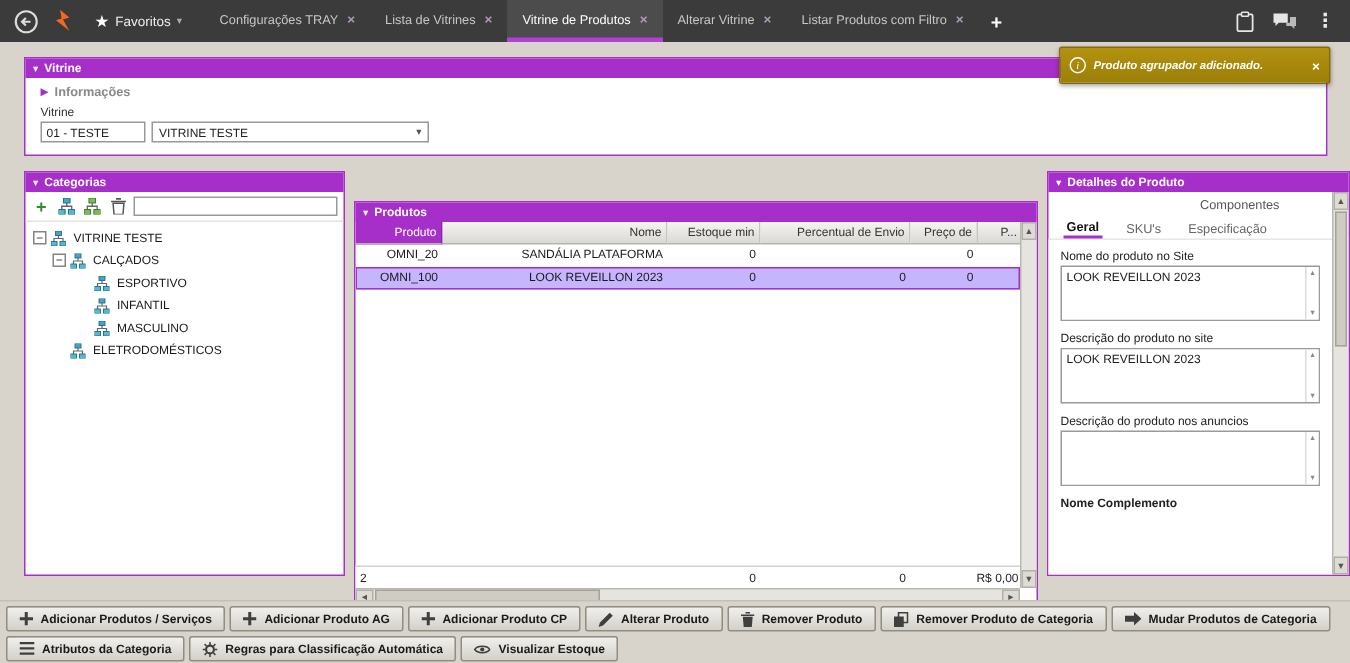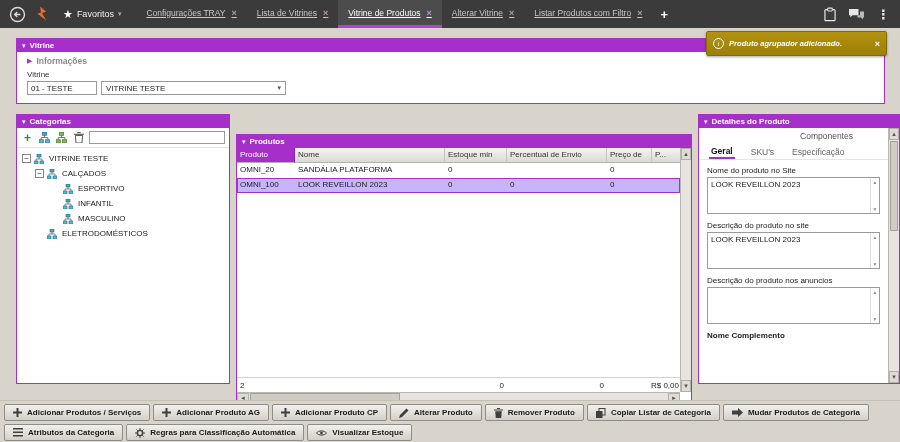--- a/index.html
+++ b/index.html
@@ -8,21 +8,21 @@
   .app{position:relative;width:900px;height:442px;}
 
   
   .topbar{position:absolute;top:0;left:0;right:0;height:28px;background:#3b3b3b;display:flex;align-items:stretch;color:#ddd;z-index:4;}
   .tb-group{display:flex;align-items:center;gap:8px;padding:0 9px;}
   .iconbtn{display:flex;align-items:center;justify-content:center;cursor:pointer;}
   .fav{display:flex;align-items:center;gap:4px;font-size:9px;color:#eee;padding:0 6px;}
   .fav .star{color:#fff;font-size:11px;}
   .fav .caret{color:#aaa;font-size:7px;}
   .tabs{display:flex;align-items:stretch;}
-  .tab{display:flex;align-items:center;gap:6px;padding:0 10px;font-size:8.5px;color:#c7c7c7;cursor:pointer;border-bottom:3px solid transparent;text-decoration:underline;}
+  .tab{display:flex;align-items:center;gap:6px;padding:0 10px;font-size:8.5px;color:#c7c7c7;cursor:pointer;border-bottom:3px solid transparent;}
   .tab .x{color:#b09ab8;font-weight:bold;font-size:9px;}
   .tab.active{background:#4c4c4c;color:#fff;border-bottom:3px solid #b43fd6;}
   .newtab{display:flex;align-items:center;padding:0 8px;color:#fff;font-size:13px;font-weight:bold;cursor:pointer;}
   .tb-right{margin-left:auto;display:flex;align-items:center;gap:12px;padding:0 10px;}
   .kebab{color:#e8e8e8;font-size:13px;font-weight:bold;}
 
   
   .toast{position:absolute;top:31px;right:13px;width:181px;height:25px;background:linear-gradient(#b2920f,#9c7f08);border:1px solid #84690a;border-radius:2px;display:flex;align-items:center;gap:5px;padding:0 6px;color:#fff;z-index:6;box-shadow:0 1px 3px rgba(0,0,0,.35);}
   .toast .i-circ{width:11px;height:11px;border:1.2px solid #fff;border-radius:50%;display:flex;align-items:center;justify-content:center;font-size:7px;font-style:italic;font-family:"Liberation Serif",serif;flex:none;}
   .toast .msg{font-size:7.6px;font-weight:bold;flex:1;font-style:italic;}
@@ -56,21 +56,21 @@
   .texp{width:9px;height:9px;border:1px solid #848484;background:#fff;font-size:8px;line-height:7px;text-align:center;color:#333;flex:none;cursor:pointer;}
   .tspace{width:9px;flex:none;}
   .tico{flex:none;display:flex;}
   .tlabel{white-space:nowrap;padding:0 2px;}
   .tlabel.sel{border:1px solid #6f6f6f;background:#f4eff6;}
   .lv0{padding-left:3px;} .lv1{padding-left:16px;} .lv2{padding-left:32px;}
 
   
   .p-prod{left:236px;top:86px;width:456px;height:270px;margin-top:20px;}
   .grid{position:absolute;top:13px;left:0;right:11px;bottom:26px;overflow:hidden;}
-  .grow{display:grid;grid-template-columns:58px 150px 62px 100px 45px 30px;}
+  .grow{display:grid;grid-template-columns:58px 150px 62px 100px 45px 30px;text-align:right;}
   .th{background:linear-gradient(#f5f4f2,#dbd9d4);border-right:1px solid #c6c4bf;border-bottom:1px solid #b5b3ae;padding:2px 3px;font-size:8px;color:#333;height:15px;cursor:pointer;white-space:nowrap;overflow:hidden;}
   .th.accent{background:#a62fc9;color:#fff;border-right-color:#8a24a8;}
   .td{padding:2px 3px;font-size:8px;height:15px;color:#1a1a1a;white-space:nowrap;overflow:hidden;cursor:default;}
   .grow.sel{box-shadow:inset 0 0 0 1px #a62fc9;background:#c4b5fd;}
   .summary{position:absolute;left:0;right:11px;bottom:11px;height:15px;background:#fff;border-top:1px solid #d4d2cd;display:grid;grid-template-columns:58px 150px 62px 100px 75px;font-size:8px;align-items:center;}
   .summary span{padding:0 3px;white-space:nowrap;}
   .s-r{text-align:right;}
   .hscroll{position:absolute;left:0;right:11px;bottom:0;height:11px;background:#e6e4de;border-top:1px solid #b9b7b2;display:flex;align-items:stretch;}
   .sbtn{width:12px;display:flex;align-items:center;justify-content:center;font-size:7px;color:#555;background:#dedbd4;border:1px solid #b3b0a9;cursor:pointer;flex:none;}
   .hthumb{width:150px;background:#cfccc4;border:1px solid #a5a29a;margin:0 1px;cursor:grab;}
@@ -437,21 +437,21 @@
         <svg width="9" height="10" viewBox="0 0 9 10">
             <path d="M0 1.6h9v1H0zM3 0h3v1H3zM1.2 3.2h6.6L7.2 10H1.8z" fill="#3f3f3f"></path>
           </svg>
         <span>Remover Produto</span>
       </button>
       <button class="act">
         <svg width="10" height="10" viewBox="0 0 10 10">
             <rect x="3" y="0.5" width="6" height="6.5" fill="none" stroke="#3f3f3f"></rect>
             <rect x="0" y="3" width="6.5" height="7" fill="#3f3f3f"></rect>
           </svg>
-        <span>Copiar Listar de Categoria</span>
+        <span>Remover Produto de Categoria</span>
       </button>
       <button class="act">
         <svg width="11" height="9" viewBox="0 0 11 9">
             <path d="M0 2.5h6V0l5 4.5-5 4.5V6.5H0z" fill="#3f3f3f"></path>
           </svg>
         <span>Mudar Produtos de Categoria</span>
       </button>
     </div>
     <div class="arow">
       <button class="act">

